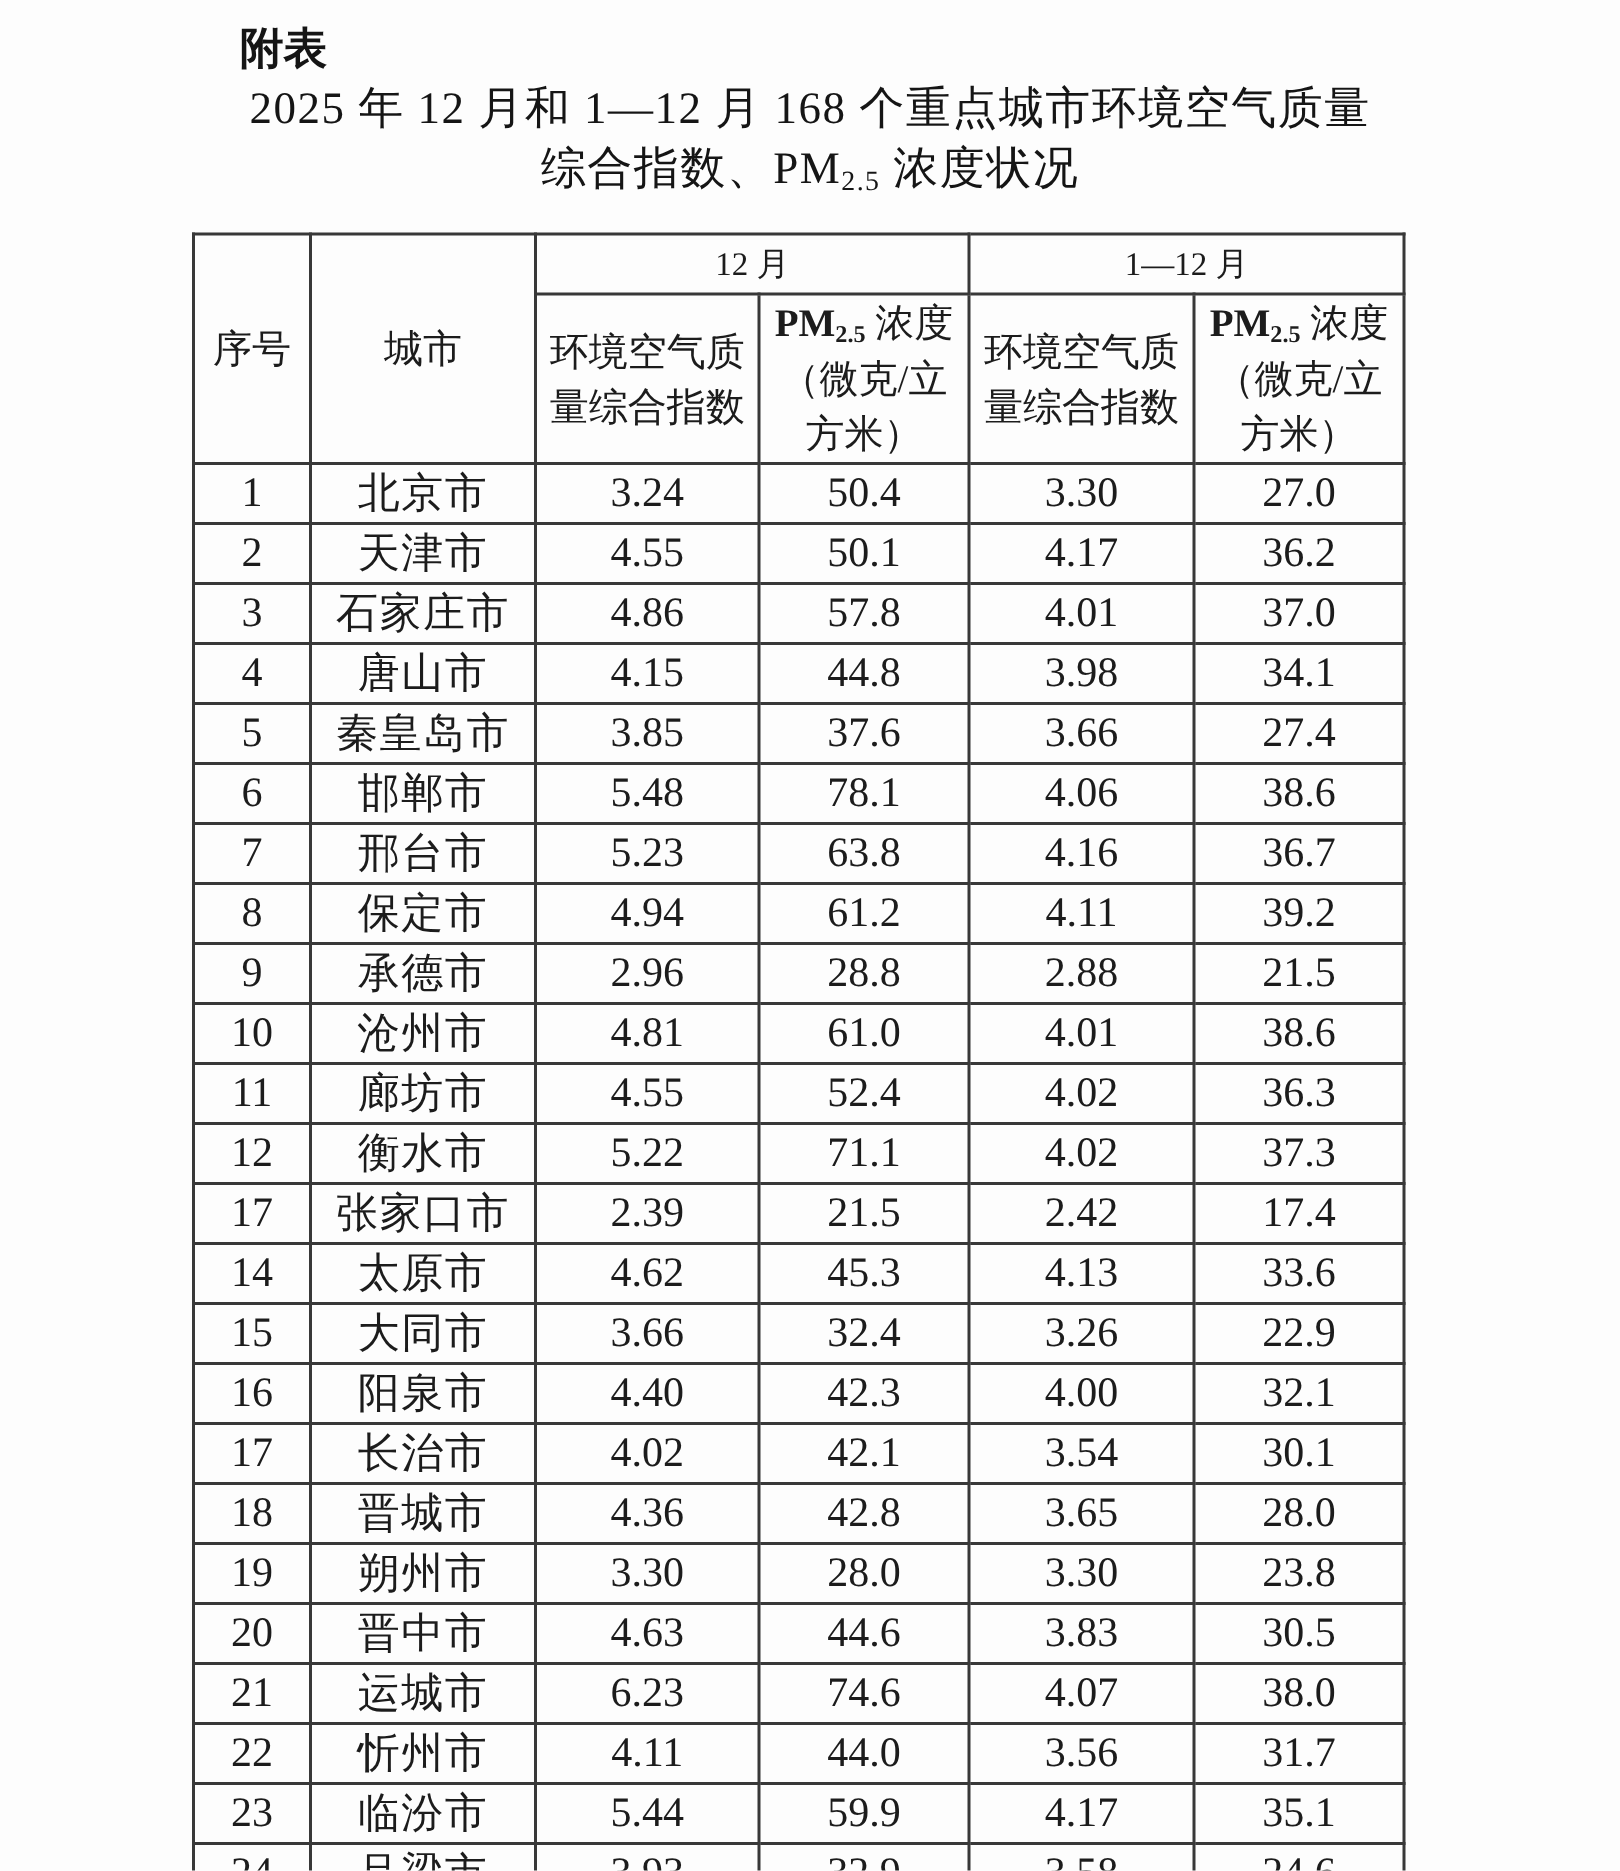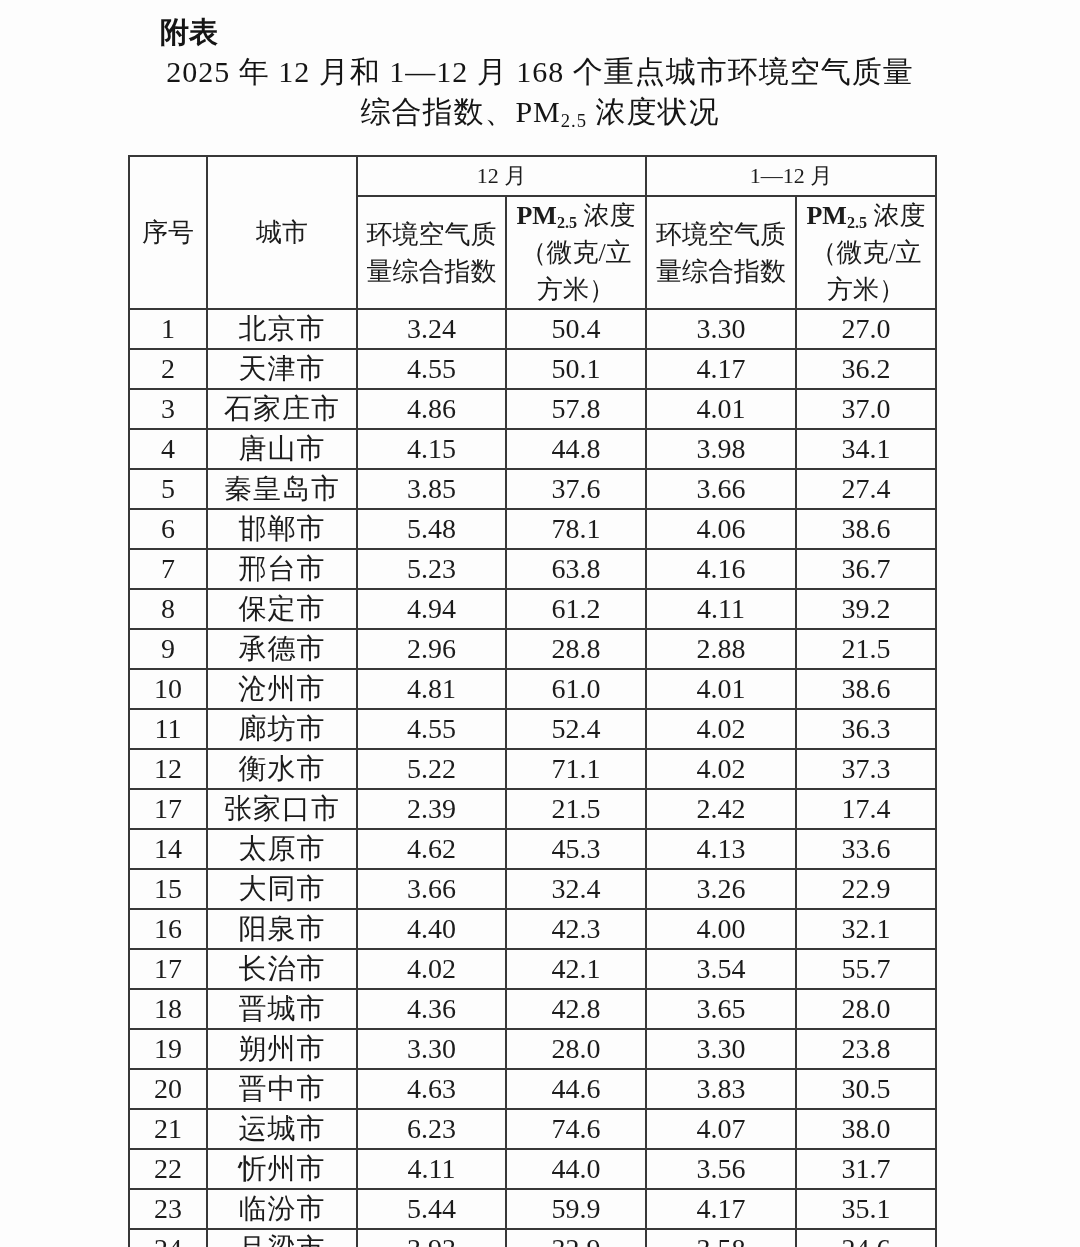--- a/index.html
+++ b/index.html
@@ -238,21 +238,21 @@
     <td>42.3</td>
     <td>4.00</td>
     <td>32.1</td>
   </tr>
       <tr>
     <td>17</td>
     <td class="city-cell">长治市</td>
     <td>4.02</td>
     <td>42.1</td>
     <td>3.54</td>
-    <td>55.7</td>
+    <td>30.1</td>
   </tr>
       <tr>
     <td>18</td>
     <td class="city-cell">晋城市</td>
     <td>4.36</td>
     <td>42.8</td>
     <td>3.65</td>
     <td>28.0</td>
   </tr>
       <tr>

